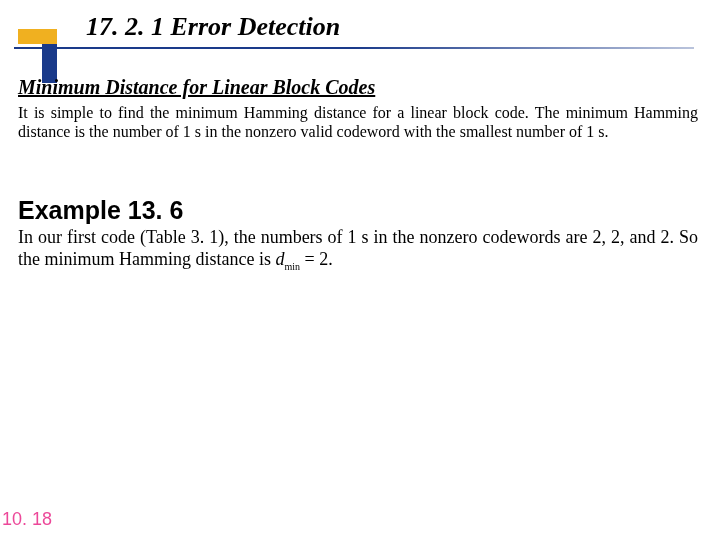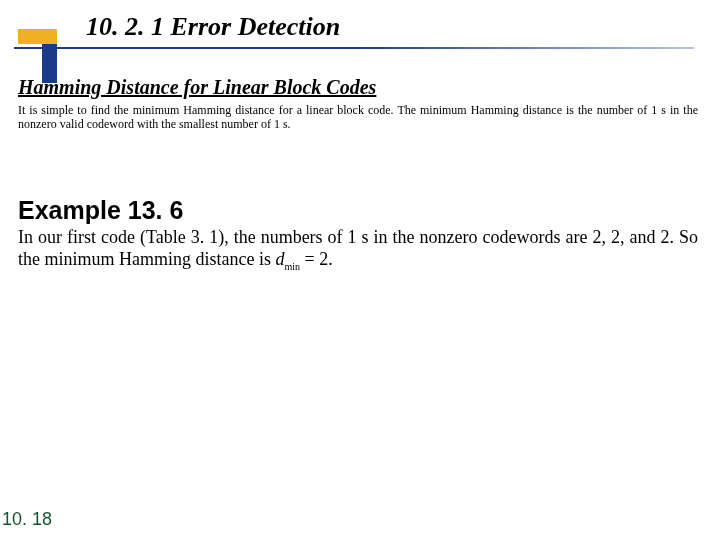--- a/index.html
+++ b/index.html
@@ -60,21 +60,21 @@
       font-style: italic;
       text-decoration: underline;
       color: #000000;
     }
     .body-text-1 {
       position: absolute;
       top: 103px;
       left: 18px;
       width: 680px;
       font-family: 'Times New Roman', serif;
-      font-size: 12px;
+      font-size: 16px;
       line-height: 1.2;
       color: #000000;
       text-align: justify;
     }
     .example-heading {
       position: absolute;
       top: 196px;
       left: 18px;
       font-family: Arial, Helvetica, sans-serif;
       font-size: 25px;
@@ -93,36 +93,36 @@
       text-align: justify;
     }
     .italic { font-style: italic; }
     .sub { font-size: 10px; vertical-align: sub; }
     .page-number {
       position: absolute;
       bottom: 10px;
       left: 2px;
       font-family: Arial, Helvetica, sans-serif;
       font-size: 18px;
-      color: #14532d;
+      color: #ec4899;
     }
   </style>
 </head>
 <body>
 
 <div class="bullet-decoration">
   <div class="bullet-yellow"></div>
   <div class="bullet-blue"></div>
 </div>
 
-<div class="title">10. 2. 1 Error Detection</div>
+<div class="title">17. 2. 1 Error Detection</div>
 
 <div class="title-underline"></div>
 
-<div class="section-heading">Hamming Distance for Linear Block Codes</div>
+<div class="section-heading">Minimum Distance for Linear Block Codes</div>
 
 <div class="body-text-1">It is simple to find the minimum Hamming distance for a linear block code. The minimum Hamming distance is the number of 1 s in the nonzero valid codeword with the smallest number of 1 s.</div>
 
 <div class="example-heading">Example 13. 6</div>
 
 <div class="body-text-2">
   <span>In our first code (Table 3. 1), the numbers of 1 s in the nonzero codewords are 2, 2, and 2. So the minimum Hamming distance is </span><span class="italic">d</span><span class="sub">min</span><span> = 2.</span>
 </div>
 
 <div class="page-number">10. 18</div>

